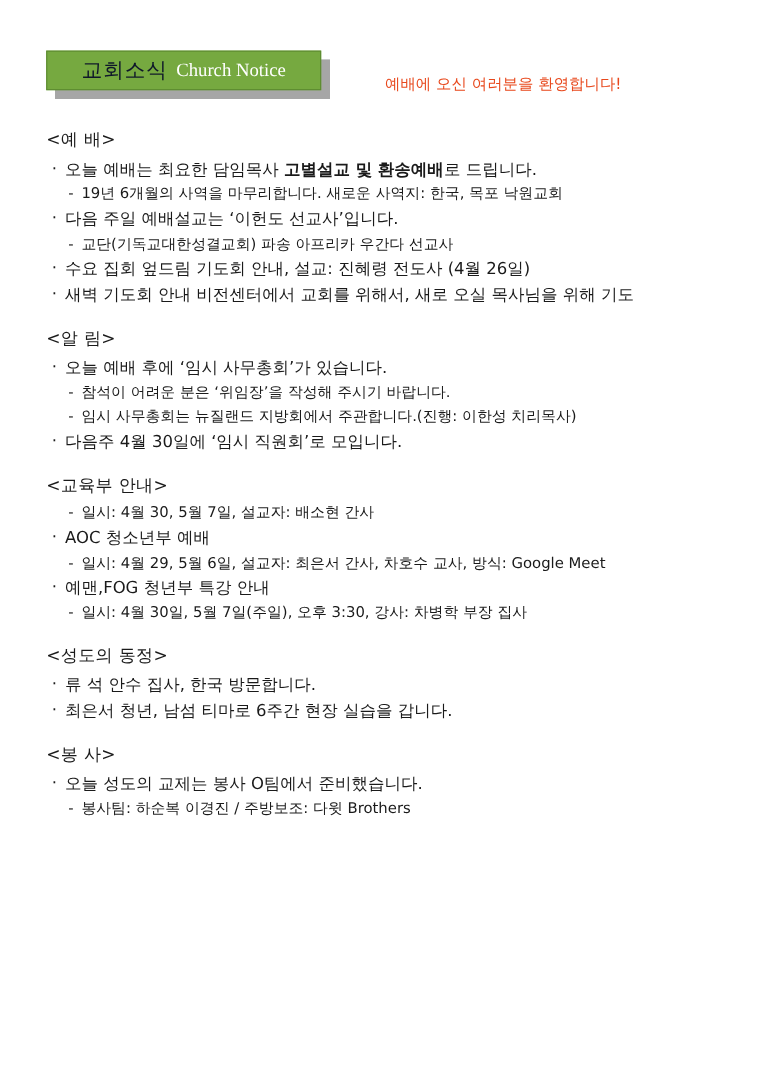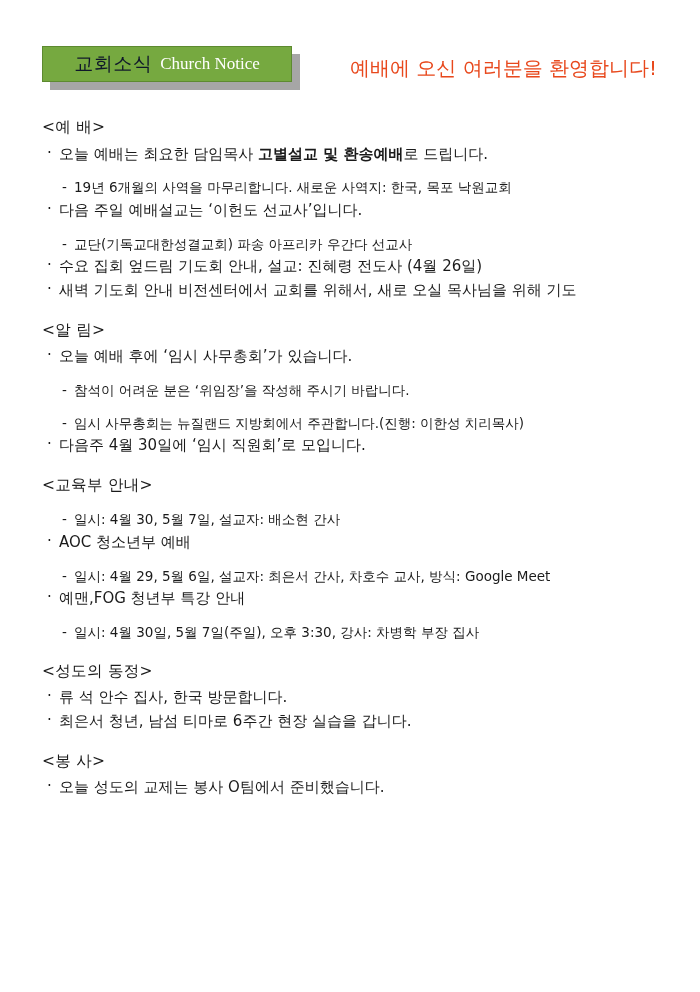--- a/index.html
+++ b/index.html
@@ -62,23 +62,23 @@
     letter-spacing: 0.5px;
   }
   .title-badge .t-en {
     color: #ffffff;
     font-size: 17px;
     margin-left: 8px;
     font-family: "Liberation Serif", serif;
   }
   .welcome {
     color: #e8481c;
-    font-size: 20px;
+    font-size: 14px;
     margin-left: 50px;
-    margin-top: 9px;
+    margin-top: 22px;
     white-space: nowrap;
   }
 
   
   .content {
     margin-top: 18px;
     font-size: 15px;
     line-height: 1.52;
   }
   .section {
@@ -100,21 +100,21 @@
     content: "·";
     position: absolute;
     left: 5px;
     top: -1px;
     font-size: 15px;
   }
   .sub-line {
     position: relative;
     padding-left: 32px;
     font-size: 13.5px;
-    margin-top: 12px;
+    margin-top: 1px;
     white-space: nowrap;
   }
   .sub-line::before {
     content: "-";
     position: absolute;
     left: 20px;
     top: 0;
     font-size: 13.5px;
   }
   .bold {
@@ -163,16 +163,17 @@
         <div class="sub-line">일시: 4월 30일, 5월 7일(주일), 오후 3:30, 강사: 차병학 부장 집사</div>
       </div>
       <div class="section">
         <div class="section-head">&lt;성도의 동정&gt;</div>
         <div class="bullet-line">류   석 안수 집사, 한국 방문합니다.</div>
         <div class="bullet-line">최은서 청년, 남섬 티마로 6주간 현장 실습을 갑니다.</div>
       </div>
       <div class="section">
         <div class="section-head">&lt;봉    사&gt;</div>
         <div class="bullet-line">오늘 성도의 교제는 봉사 O팀에서 준비했습니다.</div>
+        <div class="sub-line">봉사팀: 하순복 이경진 / 주방보조: 다윗 Brothers</div>
       </div>
     </div>
 
 </div>
 
 </body></html>

